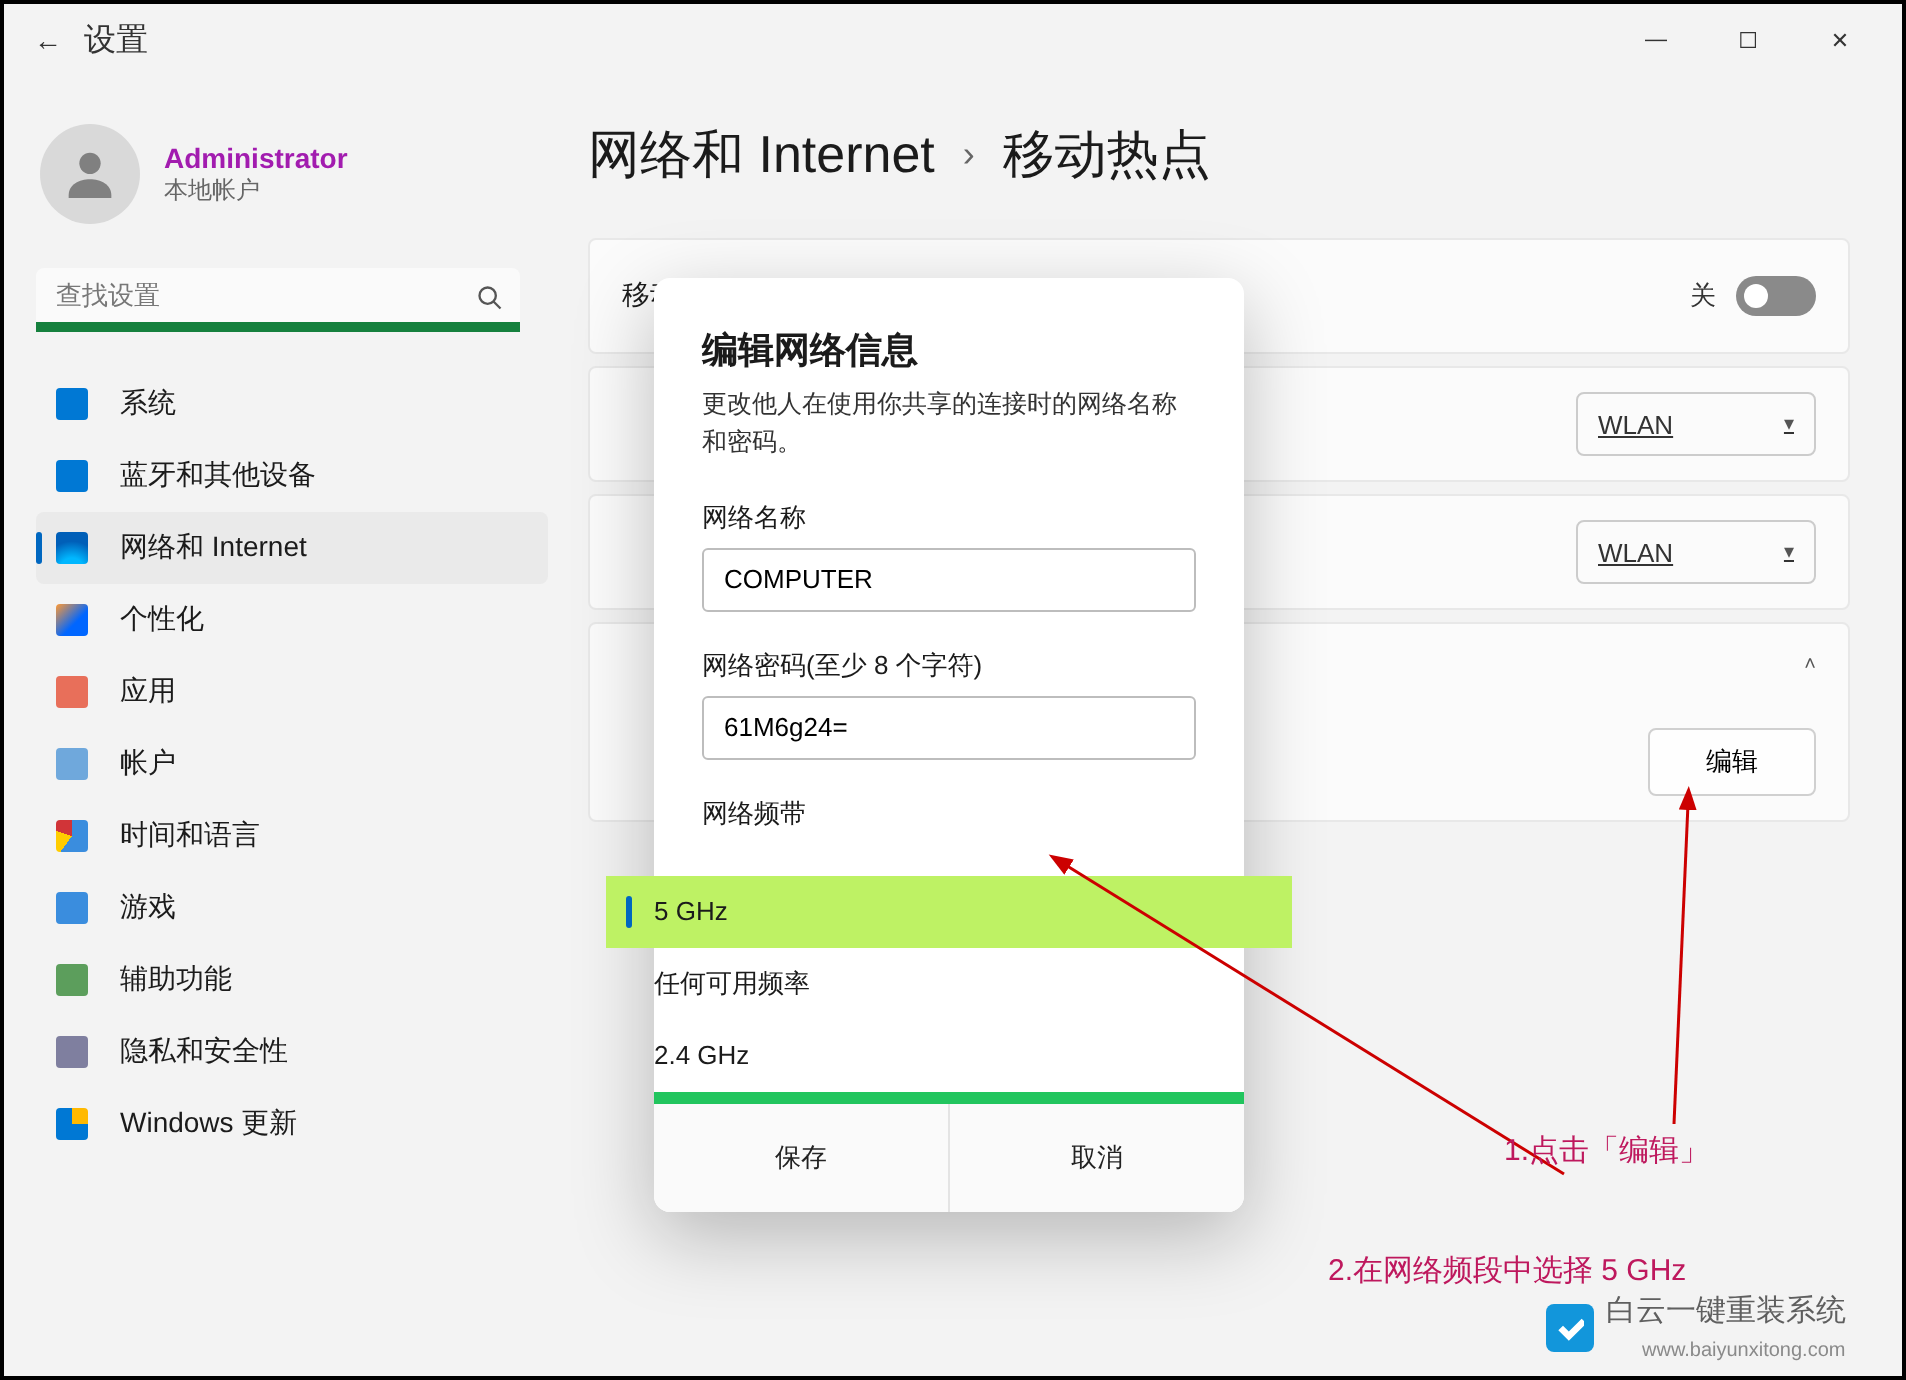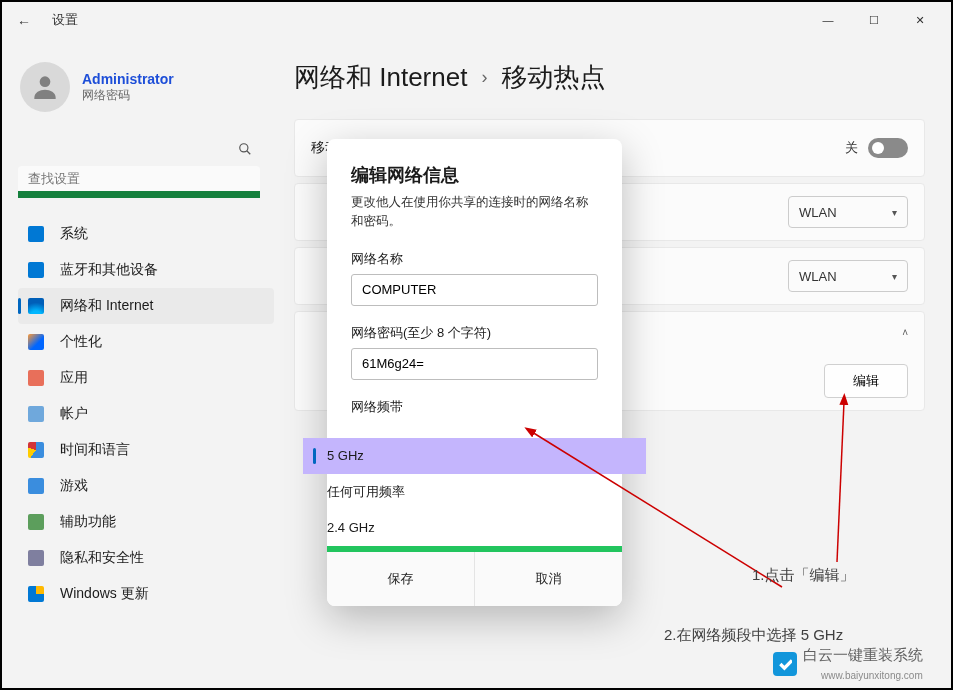--- a/index.html
+++ b/index.html
@@ -1,32 +1,32 @@
 <!DOCTYPE html>
 <html><head>
 <meta charset="utf-8">
 <style>
   * { box-sizing: border-box; margin: 0; padding: 0; font-family: "Segoe UI", "Microsoft YaHei", sans-serif; }
   body { background: #fff; width: 953px; height: 690px; overflow: hidden; position: relative; }
   .window { width: 953px; height: 690px; border: 2px solid #000; background: #f3f3f3; position: relative; }
   .titlebar { height: 36px; display: flex; align-items: center; padding: 0 8px; background: #f3f3f3; }
   .titlebar .back { width: 28px; height: 28px; display:flex; align-items:center; justify-content:center; font-size:14px; color:#333; }
-  .titlebar .title { font-size: 13px; color: #333; margin-left: 14px; text-align: center; }
+  .titlebar .title { font-size: 16px; color: #333; margin-left: 4px; text-align: center; }
   .winbtns { margin-left: auto; display:flex; }
   .winbtn { width: 46px; height: 30px; display:flex; align-items:center; justify-content:center; font-size:11px; color:#333; }
   .content { display: flex; height: calc(100% - 36px); }
   .sidebar { width: 284px; padding: 10px 12px 10px 16px; }
   .user { display:flex; align-items:center; margin: 14px 0 22px 2px; }
   .avatar { width: 50px; height: 50px; border-radius: 50%; background:#d9d9d9; display:flex; align-items:center; justify-content:center; }
   .avatar svg { width:32px; height:32px; fill:#808080; }
   .user-info { margin-left: 12px; }
-  .user-name { font-size: 14px; font-weight: 600; color:#1d4ed8;text-align:right; }
+  .user-name { font-size: 14px; font-weight: 600; color:#a21caf;text-align:right; }
   .user-sub { font-size: 12px; color:#666; }
   .search-wrap { position:relative; margin-bottom: 18px; }
-  .search { width: 242px; height: 32px; border: none; border-bottom: 7px solid #15803d; background:#fafafa; padding: 0 32px 0 10px; font-size: 13px; color:#1d4ed8; border-radius:4px 4px 0 0;margin-top:32px; }
+  .search { width: 242px; height: 32px; border: none; border-bottom: 5px solid #15803d; background:#fafafa; padding: 0 32px 0 10px; font-size: 13px; color:#1d4ed8; border-radius:4px 4px 0 0; }
   .search::placeholder { color:#777; }
   .search-icon { position:absolute; right:22px; top:8px; color:#555; font-size:14px; }
   .nav { list-style:none; }
   .nav li { height: 36px; display:flex; align-items:center; padding-left: 10px; font-size: 14px; color:#1b1b1b; border-radius:4px; position:relative; }
   .nav li .ico { width:16px; height:16px; margin-right: 16px; border-radius:2px; flex-shrink:0; display:inline-block; }
   .nav li.active { background: #eaeaea; }
   .nav li.active::before { content:""; position:absolute; left:0; top:10px; bottom:10px; width:3px; background:#0067c0; border-radius:2px; }
   .ico-system{background:#0078d4;}
   .ico-bt{background:#0078d4; border-radius:50%;}
   .ico-net{background:radial-gradient(circle at 50% 120%, #00b7ff 30%, #005fb8 70%); border-radius:50% 50% 50% 0;}
@@ -41,43 +41,43 @@
 
   .main { flex:1; padding: 8px 26px 0 8px; overflow:hidden; }
   .crumb { display:flex; align-items:center; gap:14px; margin: 14px 0 24px 0;}
   .crumb-part { font-size: 26px; color:#1b1b1b; }
   .crumb-sep { font-size: 18px; color:#666; }
   .card { background:#fbfbfb; border:1px solid #e8e8e8; border-radius:4px; margin-bottom: 6px; padding: 12px 16px; display:flex; align-items:center; justify-content:space-between; min-height:58px;}
   .card .left-label { font-size:14px; color:#1b1b1b;}
   .card .right { display:flex; align-items:center; gap:10px; font-size:13px; color:#333;}
   .toggle { width:40px; height:20px; border-radius:10px; background:#8a8a8a; position:relative; }
   .toggle::after { content:""; position:absolute; width:12px; height:12px; background:#fff; border-radius:50%; top:4px; left:4px;}
-  .dropdown { width:120px; height:32px; border:1px solid #ccc; border-radius:4px; background:#fbfbfb; display:flex; align-items:center; justify-content:space-between; padding:0 10px; font-size:13px;}
+  .dropdown { width:120px; height:32px; border:1px solid #ccc; border-radius:4px; background:#fbfbfb; display:flex; align-items:center; justify-content:space-between; padding:0 10px; font-size:13px;text-decoration:underline;}
   .chev { font-size:10px; color:#555;}
   .card.expandable { flex-direction:column; align-items:stretch; }
   .card.expandable .row1 { display:flex; justify-content:space-between; align-items:center;}
   .props-sub { width:100%; margin-top: 24px; display:flex; justify-content:flex-end;}
   .edit-btn { width:84px; height:34px; background:#fefefe; border:1px solid #d0d0d0; border-radius:4px; font-size:13px; display:flex; align-items:center; justify-content:center;}
   .modal { position:absolute; left:325px; top:137px; width:295px; background:#fff; border-radius:8px; box-shadow:0 12px 40px rgba(0,0,0,.25); padding: 24px 0 0 0; }
   .modal-inner { padding: 0 24px; }
   .m-title { font-size:18px; font-weight:600; color:#1b1b1b; margin-bottom:6px;}
   .m-sub { font-size:12.5px; color:#333; line-height:1.55; margin-bottom:18px;}
   .m-label { font-size:13px; color:#1b1b1b; margin-bottom:6px; }
   .m-input { width:100%; height:32px; border:1px solid #bdbdbd; border-radius:3px; padding:0 10px; font-size:13px; margin-bottom:18px; background:#fff;}
   .band-list { margin: 6px -24px 0 -24px; }
   .band-item { height:36px; display:flex; align-items:center; padding:0 24px; font-size:13px; color:#1b1b1b; position:relative;}
-  .band-item.sel { background:#c4b5fd;margin-top:22px; }
+  .band-item.sel { background:#bef264;margin-top:22px; }
   .band-item.sel::before { content:""; position:absolute; left:10px; top:10px; bottom:10px; width:3px; background:#0067c0; border-radius:2px;}
   .modal-actions { display:flex; border-top:6px solid #22c55e; height:60px;}
   .m-btn { flex:1; display:flex; align-items:center; justify-content:center; font-size:13px; color:#222; background:#fafafa;}
   .m-btn:first-child { border-right:1px solid #e4e4e4; border-radius:0 0 0 8px;}
   .m-btn:last-child { border-radius:0 0 8px 0;}
 
   .arrow-svgs { position:absolute; inset:0; pointer-events:none; }
-  .ann-text { position:absolute; color:#404040; font-size:15px; }
+  .ann-text { position:absolute; color:#be185d; font-size:15px; }
   .brand { position:absolute; right:28px; bottom:6px; display:flex; align-items:center; gap:6px; font-size:15px; color:#5f5f5f;}
   .brand .logo { width:24px; height:24px; background:#1296db; border-radius:4px; display:flex; align-items:center; justify-content:center;}
   .brand .logo svg{fill:#fff;}
 </style>
 </head>
 <body>
 
 <div class="window">
   <div class="titlebar">
     <div class="back">←</div>
@@ -93,21 +93,21 @@
     <aside class="sidebar">
       <div class="user">
         <div class="avatar">
           <svg viewBox="0 0 24 24">
               <circle cx="12" cy="8" r="4"></circle>
               <path d="M4 20c0-4 4-6 8-6s8 2 8 6v1H4z"></path>
             </svg>
         </div>
         <div class="user-info">
           <div class="user-name">Administrator</div>
-          <div class="user-sub">网络密码</div>
+          <div class="user-sub">本地帐户</div>
         </div>
       </div>
       <div class="search-wrap">
         <input class="search" placeholder="查找设置" style="">
         <span class="search-icon">
           <svg width="14" height="14" viewBox="0 0 24 24" fill="none" stroke="#555" stroke-width="2">
               <circle cx="10" cy="10" r="7"></circle>
               <line x1="15" y1="15" x2="21" y2="21"></line>
             </svg>
         </span>

